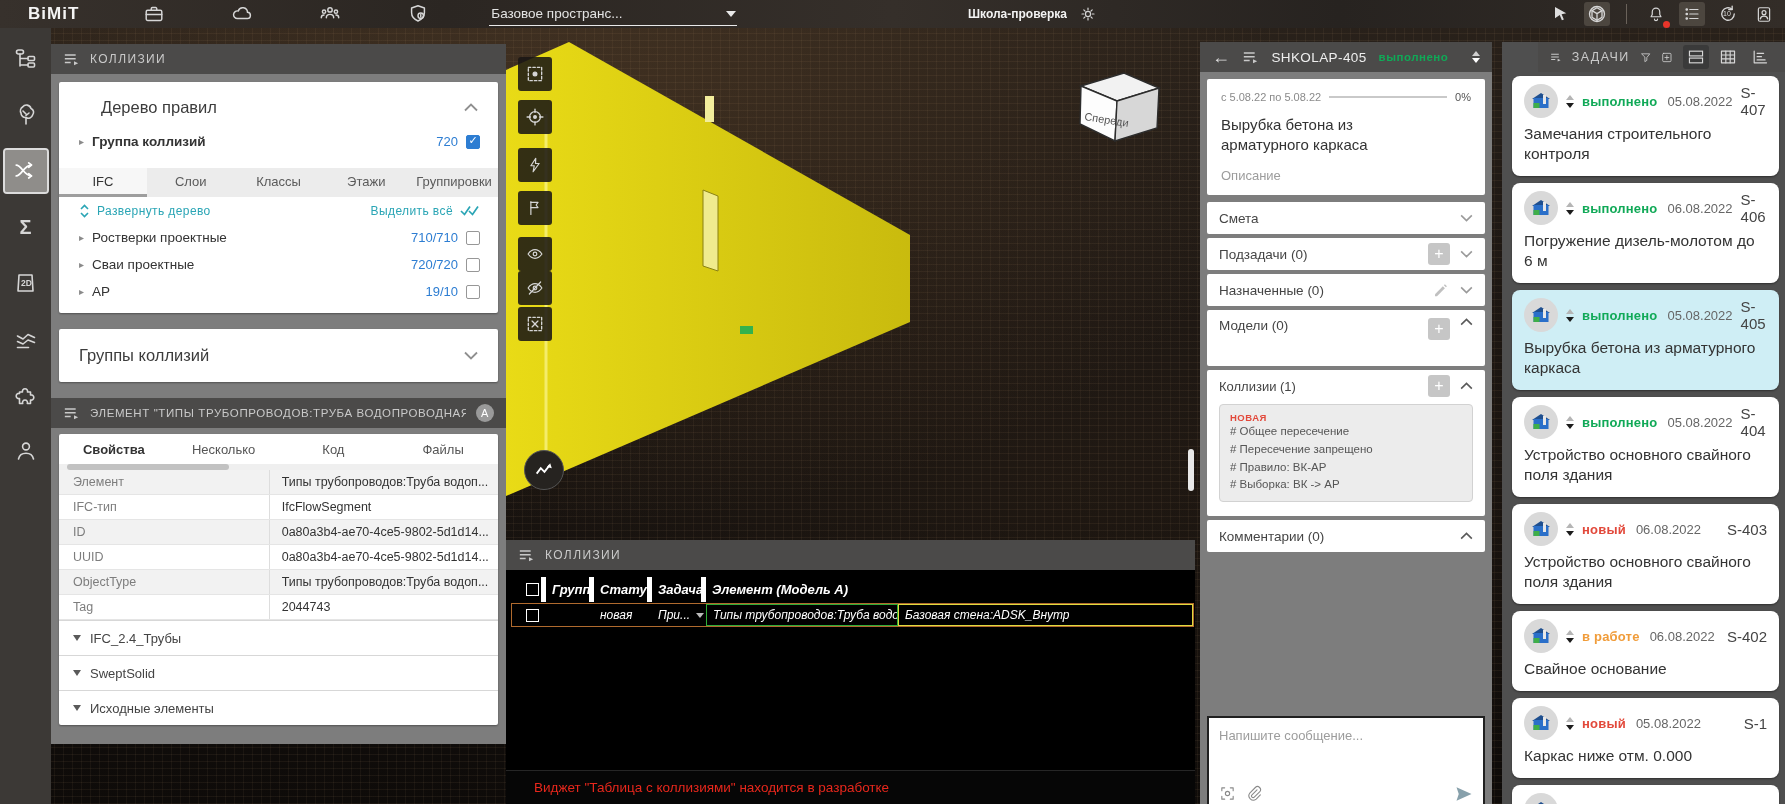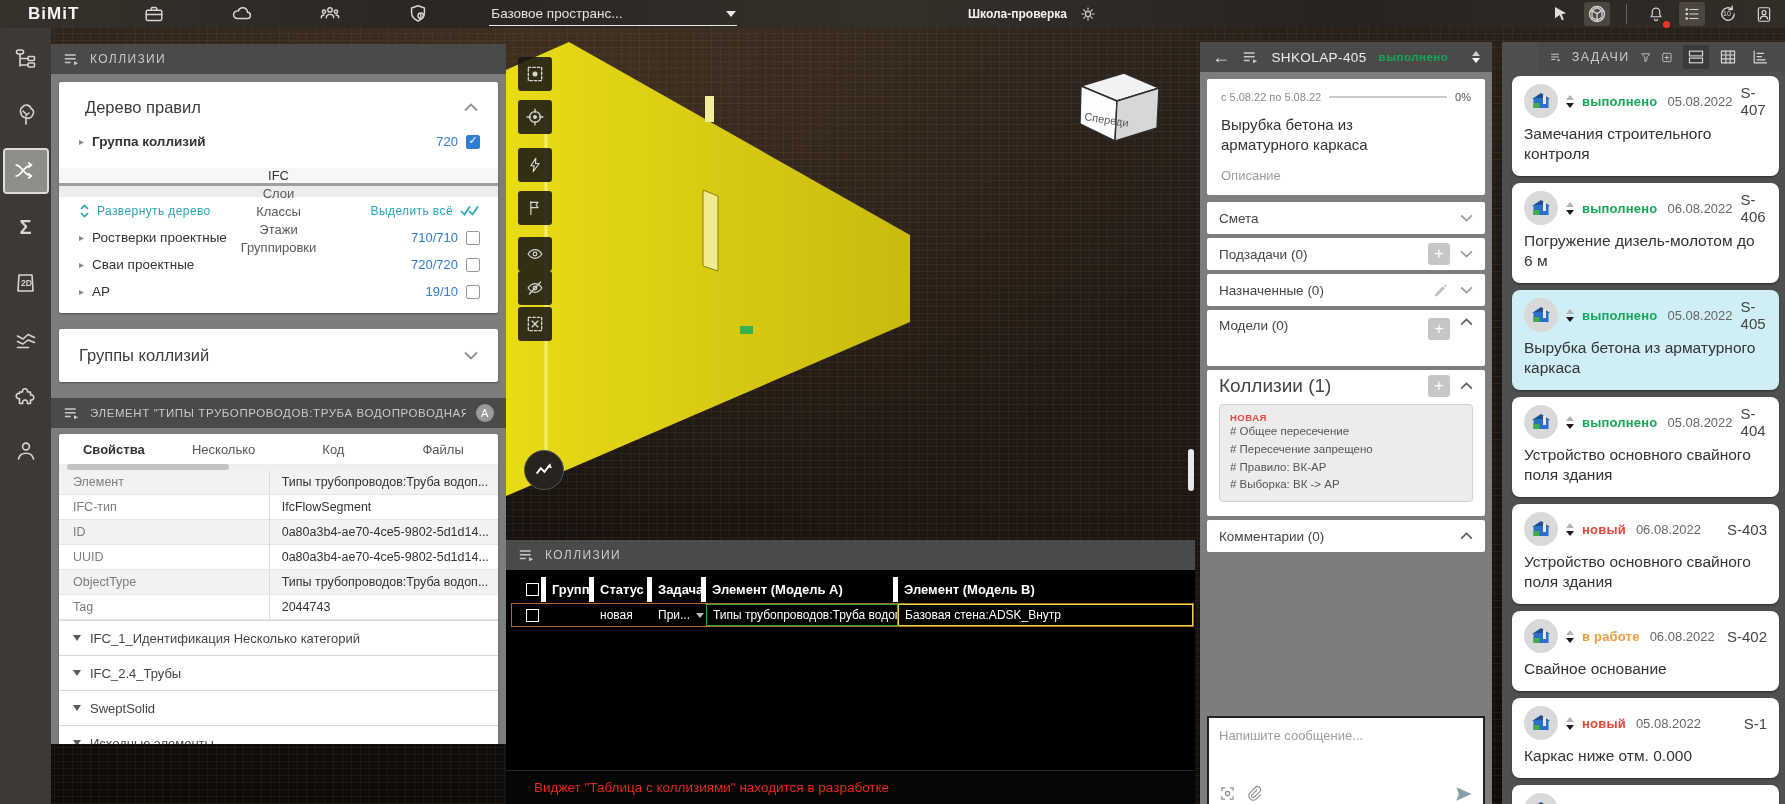--- a/index.html
+++ b/index.html
@@ -44,30 +44,30 @@
   .sigma{font-size:20px;color:#d6d6d6;font-weight:bold;}
 
   
   .phead{height:30px;background:#4b4a49;display:flex;align-items:center;gap:10px;padding:0 12px;color:#c9c9c9;font-size:12px;letter-spacing:1.4px;box-sizing:border-box;}
   .card{background:#fff;border-radius:2px;box-shadow:0 1px 2px rgba(0,0,0,.35);}
   .chev{flex:none;}
 
   
   .lpanel{position:absolute;left:51px;top:44px;width:455px;height:700px;background:#7d7d7d;overflow:hidden;}
   .lpanel .card{margin:8px;}
-  .card-title-row{display:flex;align-items:center;justify-content:space-between;padding:16px 20px 8px 26px;}
+  .card-title-row{display:flex;align-items:center;justify-content:space-between;padding:16px 20px 8px 42px;}
   .card-title{font-size:16.5px;color:#3c3c3c;}
   .root-row{display:flex;align-items:center;padding:9px 18px 9px 20px;gap:8px;}
   .tri{color:#8a8a8a;font-size:10px;}
   .root-label{font-weight:bold;font-size:13.5px;color:#333;flex:1;}
   .count{color:#2d7dd2;font-size:13px;}
   .cb{width:14px;height:14px;border:1.5px solid #979797;border-radius:2px;background:#fff;box-sizing:border-box;flex:none;}
   .cb.checked{background:#2d7dd2;border-color:#2d7dd2;position:relative;}
   .cb.checked::after{content:"✓";position:absolute;left:1.5px;top:-1.5px;color:#fff;font-size:11px;}
-  .ltabs{display:flex;background:#ececec;height:29px;align-items:stretch;margin-top:10px;flex-direction:column;}
+  .ltabs{display:flex;background:#ececec;height:29px;align-items:stretch;margin-top:10px;}
   .ltab{flex:1;display:flex;align-items:center;justify-content:center;font-size:13px;color:#5a5a5a;cursor:pointer;border-bottom:3px solid transparent;box-sizing:border-box;}
   .ltab.active{color:#333;border-bottom-color:#9e9e9e;background:#f7f7f7;}
   .links-row{display:flex;align-items:center;height:27px;padding:0 18px 0 20px;gap:7px;}
   .link{color:#2aa5b5;font-size:12px;letter-spacing:.4px;cursor:pointer;}
   .links-sp{flex:1;}
   .trow{display:flex;align-items:center;height:27px;padding:0 18px 0 20px;gap:8px;}
   .trow .lbl{flex:1;font-size:13.5px;color:#333;}
   .tree-card{padding-bottom:8px;}
   .groups-card{margin-top:16px !important;padding:17px 20px;display:flex;align-items:center;justify-content:space-between;}
   .elem-head{margin-top:16px;letter-spacing:.6px;font-size:11.5px;}
@@ -89,21 +89,21 @@
   
   .viewport{position:absolute;left:506px;top:28px;width:689px;height:776px;overflow:hidden;}
   .scene{position:absolute;left:0;top:0;}
   .vtools{position:absolute;left:12px;top:0;width:36px;}
   .vbtn{position:absolute;left:0;width:34px;height:34px;background:rgba(26,23,20,.88);border-radius:3px;display:flex;align-items:center;justify-content:center;cursor:pointer;}
   .vround{position:absolute;left:6px;width:38px;height:38px;background:#262320;border:1px solid #555;border-radius:50%;display:flex;align-items:center;justify-content:center;cursor:pointer;}
   .vscroll{position:absolute;right:1px;top:421px;width:6px;height:42px;background:#e9e9e9;border-radius:3px;}
 
   .dock{position:absolute;left:0;top:512px;width:689px;height:264px;display:flex;flex-direction:column;background:#000;}
   .dock .phead{flex:none;}
-  .ctable{flex:1;padding:7px 0 0 6px;box-sizing:border-box;overflow:hidden;}
+  .ctable{flex:1;padding:7px 0 0 6px;box-sizing:border-box;overflow:hidden;font-style:italic;}
   .chead,.crow{display:grid;grid-template-columns:34px 48px 58px 54px 192px 1fr;align-items:center;}
   .chead{height:25px;color:#fff;font-size:13px;font-weight:bold;}
   .chead .cc{height:100%;display:flex;align-items:center;padding-left:6px;border-right:5px solid #fff;white-space:nowrap;overflow:hidden;box-sizing:border-box;}
   .chead .cc:last-child{border-right:none;}
   .crow{height:22px;color:#fff;font-size:12px;outline:1px solid #b06a2e;margin-top:2px;width:calc(100% - 2px);}
   .crow .cc{padding-left:6px;white-space:nowrap;overflow:hidden;box-sizing:border-box;height:100%;display:flex;align-items:center;}
   .cell-a{border:1px solid #2fae37;}
   .cell-b{border:1px solid #e0da3e;}
   .wcb{width:13px;height:13px;border:1.5px solid #fff;margin-left:8px;box-sizing:border-box;flex:none;}
   .caret-sm{width:0;height:0;border-left:4px solid transparent;border-right:4px solid transparent;border-top:5px solid #bbb;margin-left:6px;}
@@ -124,21 +124,21 @@
   .pline{flex:1;height:2px;background:#c9c9c9;}
   .pct{font-size:11px;color:#555;}
   .dtitle{font-size:15px;color:#333;margin-top:12px;line-height:1.3;width:88%;}
   .ddesc{font-size:13px;color:#9c9c9c;margin-top:14px;}
   .sect{margin:4px 7px;background:#fff;min-height:32px;display:flex;align-items:center;padding:0 12px;gap:10px;border-radius:2px;}
   .sect .sl{flex:1;font-size:13.5px;color:#454545;}
   .plusbox{width:22px;height:22px;background:#c6c6c6;border-radius:3px;color:#fff;font-size:16px;display:flex;align-items:center;justify-content:center;cursor:pointer;}
   .sect.tall{height:48px;align-items:flex-start;padding-top:8px;}
   .sect-block{margin:4px 7px;background:#fff;border-radius:2px;padding-bottom:10px;}
   .sect-block .hdr{display:flex;align-items:center;gap:10px;padding:0 12px;height:32px;}
-  .sect-block .hdr .sl{flex:1;font-size:19px;color:#454545;}
+  .sect-block .hdr .sl{flex:1;font-size:13px;color:#454545;}
   .kcard{margin:2px 12px 4px;background:#ececec;border:1px solid #d2d2d2;border-radius:4px;padding:7px 10px;}
   .knew{color:#e2493b;font-size:9.5px;font-weight:bold;letter-spacing:.5px;text-transform:uppercase;}
   .kline{font-size:11.5px;color:#555;line-height:1.55;}
   .msgbox{position:absolute;left:7px;right:7px;top:674px;height:96px;background:#fff;border:2px solid #202020;box-sizing:border-box;padding:8px 10px;}
   .msgph{font-size:13px;color:#9c9c9c;}
   .msgicons{position:absolute;left:10px;bottom:8px;display:flex;gap:10px;align-items:center;}
   .send{position:absolute;right:10px;bottom:8px;}
 
   
   .tpanel{position:absolute;left:1502px;top:42px;width:283px;height:762px;background:#4f4f4f;overflow:hidden;}
@@ -419,24 +419,20 @@
             <span class="pn">ObjectType</span>
             <span class="pv">Типы трубопроводов:Труба водоп...</span>
           </div>
         <div class="prow">
             <span class="pn">Tag</span>
             <span class="pv">2044743</span>
           </div>
       </div>
       <div class="grow">
           <span class="gtri"></span>
-          <span>IFC_1_Идентификация Несколько категорий</span>
-        </div>
-      <div class="grow">
-          <span class="gtri"></span>
           <span>IFC_2.4_Трубы</span>
         </div>
       <div class="grow">
           <span class="gtri"></span>
           <span>SweptSolid</span>
         </div>
       <div class="grow">
           <span class="gtri"></span>
           <span>Исходные элементы</span>
         </div>
@@ -529,21 +525,20 @@
       </div>
       <div class="ctable">
         <div class="chead">
           <span class="cc">
               <span class="wcb"></span>
             </span>
           <span class="cc">Группа</span>
           <span class="cc">Статус</span>
           <span class="cc">Задача</span>
           <span class="cc">Элемент (Модель A)</span>
-          <span class="cc">Элемент (Модель B)</span>
         </div>
         <div class="crow">
           <span class="cc">
               <span class="wcb"></span>
             </span>
           <span class="cc"></span>
           <span class="cc">новая</span>
           <span class="cc">
               <span>При...</span>
               <span class="caret-sm"></span>

